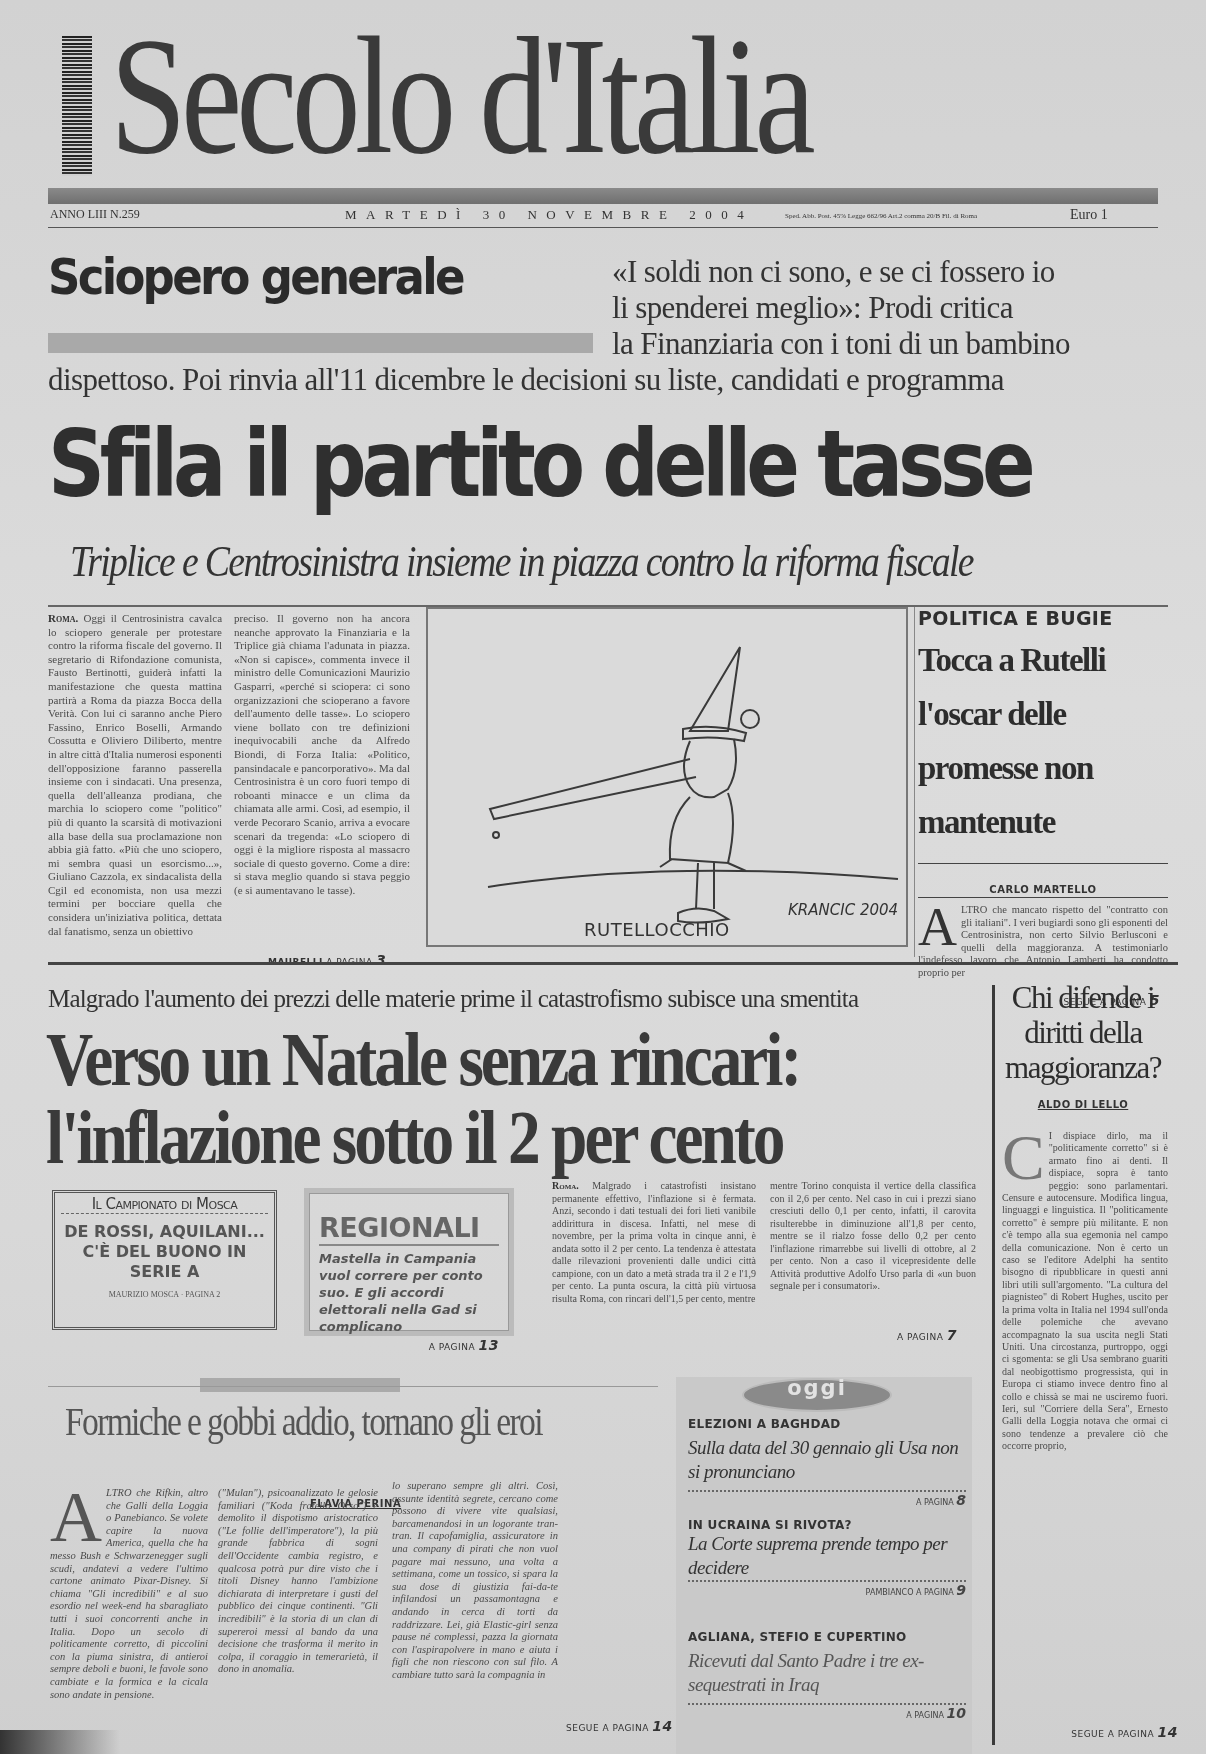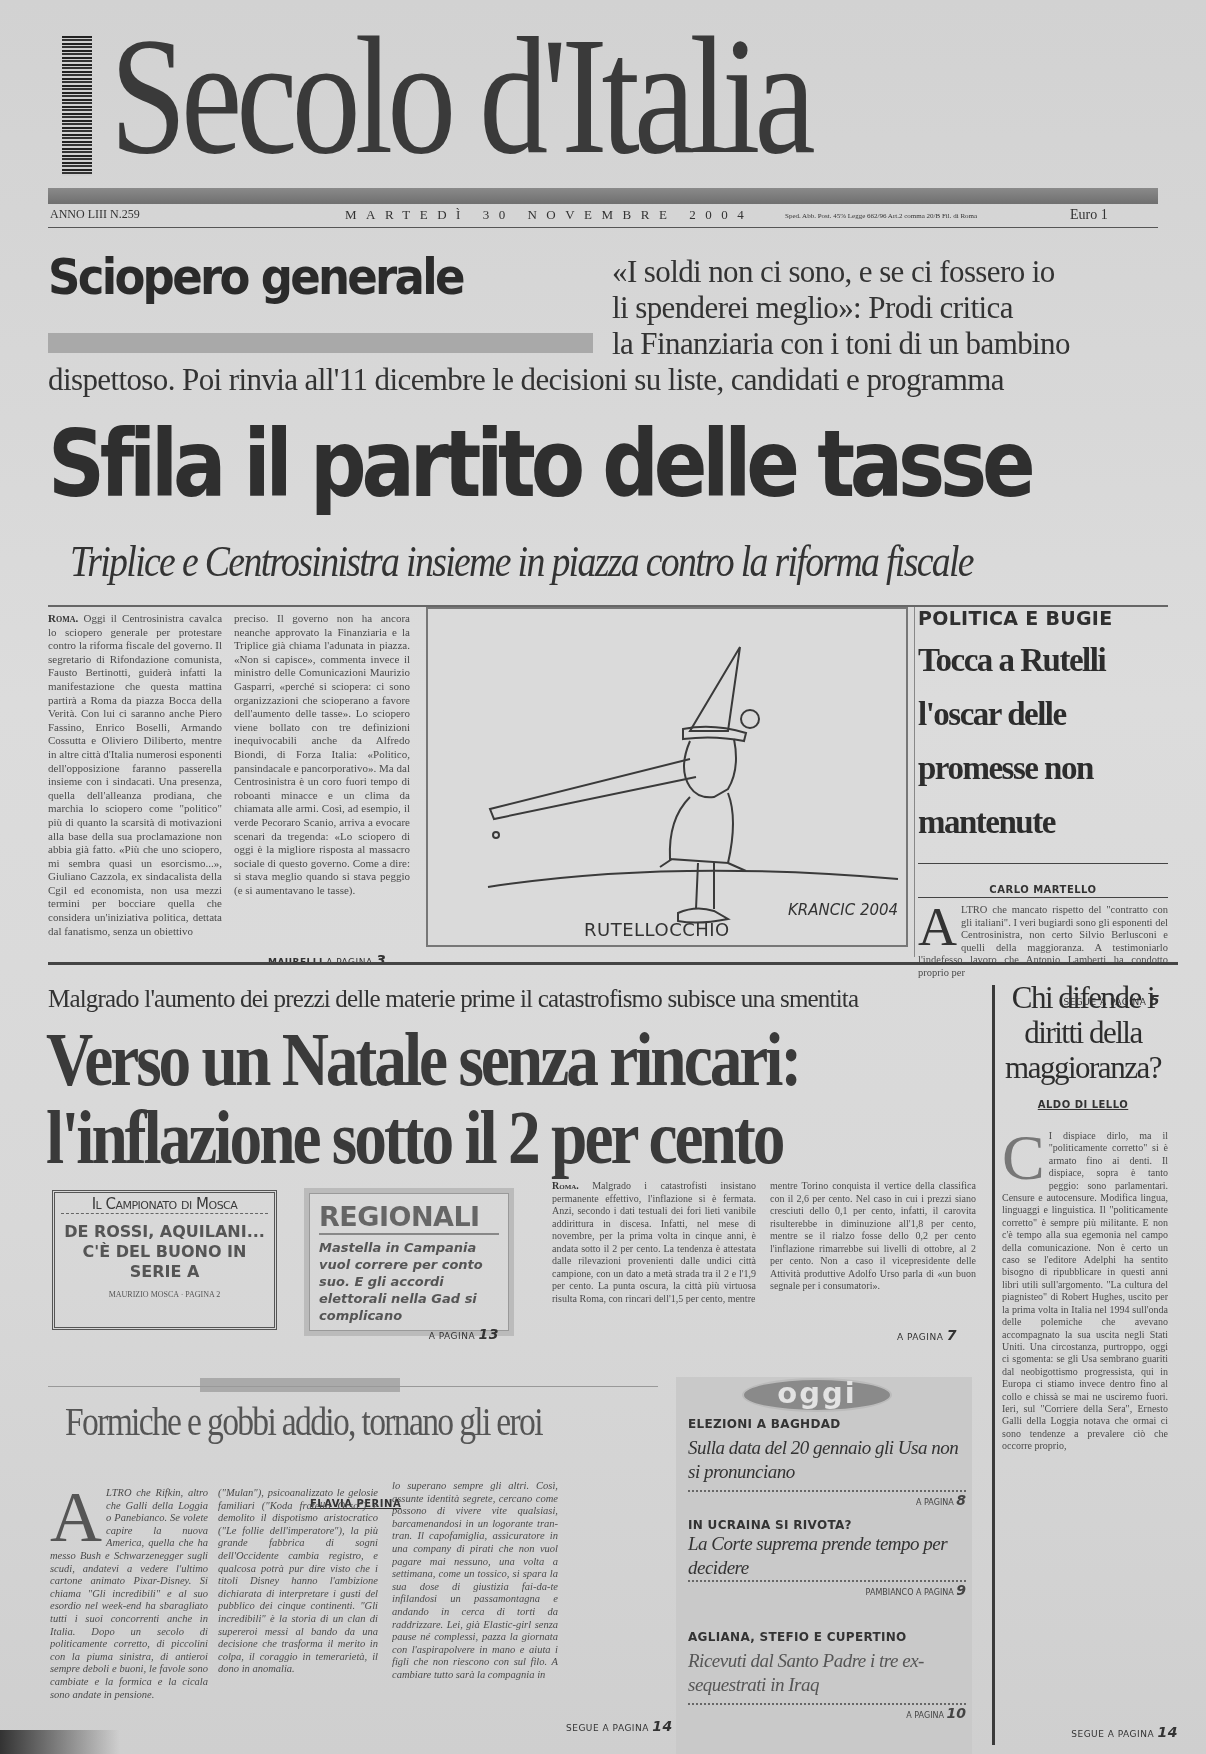--- a/index.html
+++ b/index.html
@@ -132,21 +132,21 @@
     margin: 0 6px;
   }
   .mosca-text {
     font-family: "DejaVu Sans", sans-serif; font-weight: bold; font-size: 16px; line-height: 20px;
     text-align: center; color: #555; margin-top: 8px;
   }
   .mosca-by { font-family: Liberation Serif, serif; font-size: 8px; color: #555; text-align: center; margin-top: 8px; }
 
   .reg-box {
     left: 304px; top: 1188px; width: 210px; height: 148px;
-    border: 5px solid #bbb; box-shadow: inset 0 0 0 1px #999; padding: 8px 10px;
+    border: 5px solid #bbb; box-shadow: inset 0 0 0 1px #999; padding: 19px 10px;
   }
   .reg-title {
     font-family: "DejaVu Sans", sans-serif; font-weight: bold; font-size: 27px; color: #666;
     letter-spacing: -0.5px; border-bottom: 2px solid #888; line-height: 32px;
   }
   .reg-text {
     font-family: "DejaVu Sans", sans-serif; font-style: italic; font-weight: bold; font-size: 13px;
     line-height: 17px; color: #555; margin-top: 4px;
   }
 
@@ -158,21 +158,21 @@
   .italic-col { font-style: italic; }
 
   
   .oggi-box { left: 676px; top: 1377px; width: 296px; height: 377px; background: #c9c9c9; }
   .oggi-pill {
     left: 742px; top: 1378px; width: 150px; height: 34px; border-radius: 50%;
     background: #8a8a8a; border: 2px solid #bcbcbc;
   }
   .oggi-label {
     left: 742px; top: 1376px; width: 150px; text-align: center;
-    font-family: "DejaVu Sans", sans-serif; font-weight: bold; font-size: 29px; color: #e2e2e2; letter-spacing: 2px;
+    font-family: "DejaVu Sans", sans-serif; font-weight: bold; font-size: 21px; color: #e2e2e2; letter-spacing: 2px;
   }
   .oggi-kicker { font-family: "DejaVu Sans", sans-serif; font-weight: bold; font-size: 12px; color: #333; letter-spacing: 0.3px; }
   .oggi-head { font-style: italic; font-size: 19px; line-height: 24px; color: #333; letter-spacing: -0.5px; }
   .oggi-jump { border-top: 2px dotted #666; text-align: right; font-family: "DejaVu Sans", sans-serif; font-size: 8px; color: #444; }
   .oggi-jump b { font-size: 14px; font-style: italic; }
 
   .bottom-shadow { left: 0; top: 1730px; width: 120px; height: 24px; background: linear-gradient(90deg, #333, transparent); }
 </style>
 </head>
 <body>
@@ -319,21 +319,21 @@
     <span>SEGUE A PAGINA</span>
     <span class="pg">14</span>
   </div>
 
   <div class="abs oggi-box"></div>
   <div class="abs oggi-pill"></div>
   <div class="abs oggi-label">oggi</div>
 
   <div class="abs" style="left:688px;top:1417px;width:278px;">
     <div class="oggi-kicker">ELEZIONI A BAGHDAD</div>
-    <div class="oggi-head" style="margin-top:5px;">Sulla data del 20 gennaio gli Usa non si pronunciano</div>
+    <div class="oggi-head" style="margin-top:5px;">Sulla data del 30 gennaio gli Usa non si pronunciano</div>
     <div class="oggi-jump" style="margin-top:6px;">
       <span>A PAGINA</span>
       <b>8</b>
     </div>
   </div>
   <div class="abs" style="left:688px;top:1518px;width:278px;">
     <div class="oggi-kicker">IN UCRAINA SI RIVOTA?</div>
     <div class="oggi-head" style="margin-top:0;">La Corte suprema prende tempo per decidere</div>
     <div class="oggi-jump" style="margin-top:0;">
       <span>PAMBIANCO A PAGINA</span>

